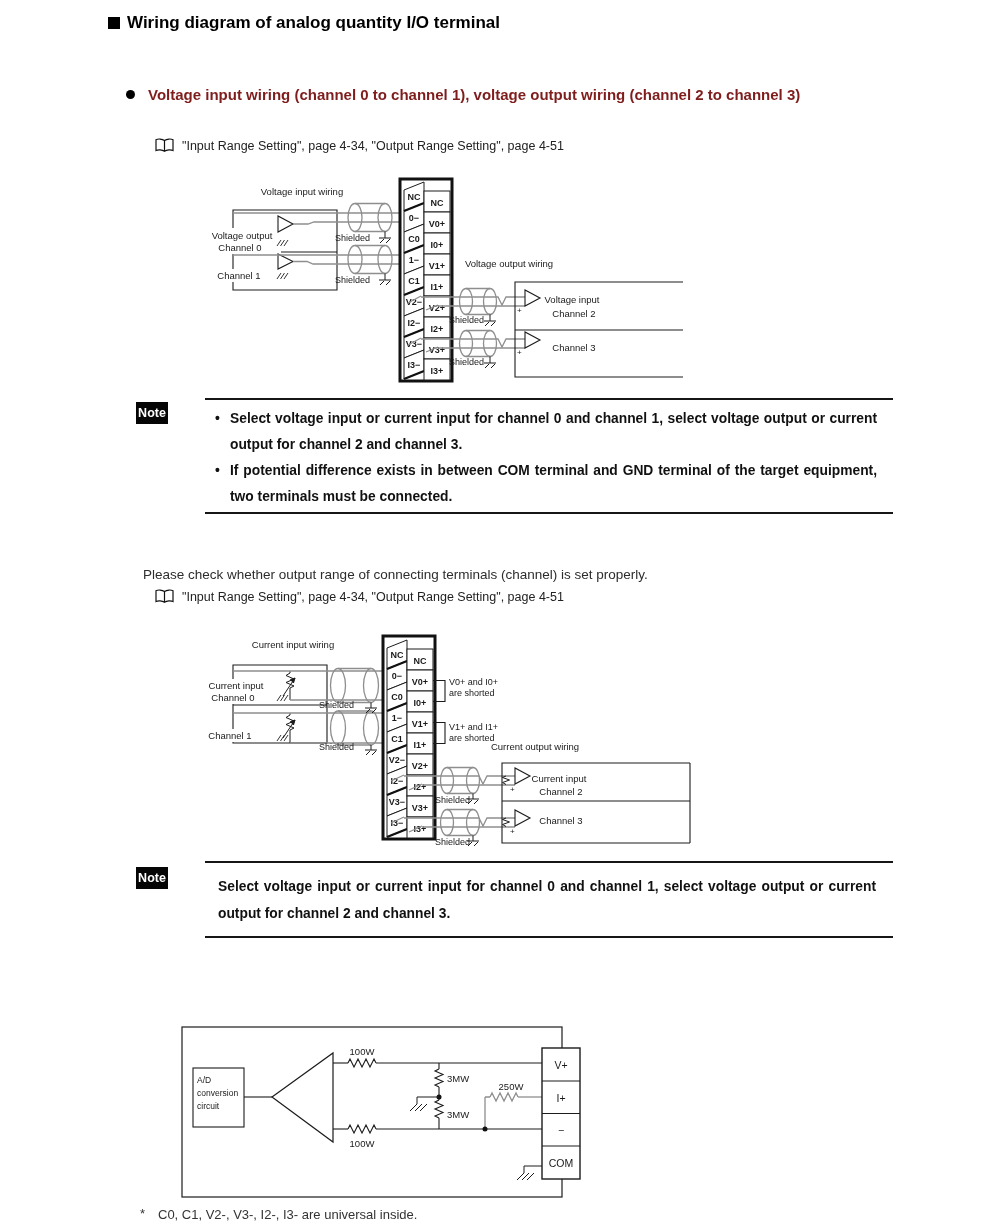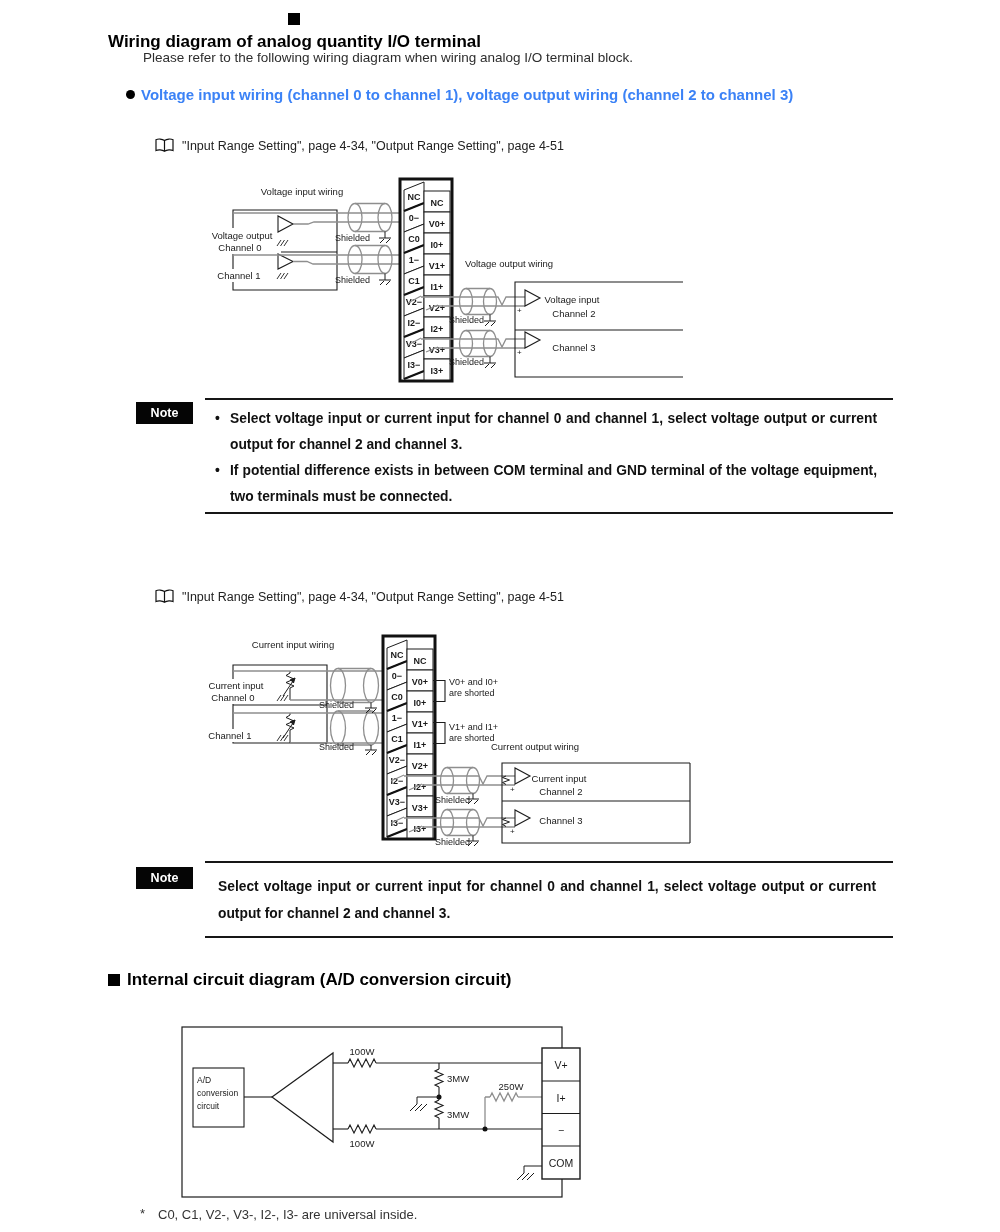--- a/index.html
+++ b/index.html
@@ -2,28 +2,28 @@
 <html><head>
 <meta charset="utf-8">
 <style>
   html,body{margin:0;padding:0;background:#fff;}
   .page{position:relative;width:1000px;height:1232px;background:#fff;overflow:hidden;
         font-family:"Liberation Sans",sans-serif;color:#2d2d2d;}
   .abs{position:absolute;}
   .h1{position:absolute;left:108px;display:flex;align-items:center;gap:7px;
       font-size:17px;font-weight:bold;color:#000;}
   .sq{width:12px;height:12px;background:#000;flex:0 0 auto;}
-  .subh{position:absolute;left:126px;display:flex;align-items:center;gap:6px;
-        font-size:15px;font-weight:bold;color:#3b82f6;}
+  .subh{position:absolute;left:126px;display:flex;align-items:center;gap:13px;
+        font-size:15px;font-weight:bold;color:#7f1d1d;}
   .dot{width:9px;height:9px;border-radius:50%;background:#000;flex:0 0 auto;}
   .body{position:absolute;left:143px;font-size:13.5px;color:#2d2d2d;margin:0;}
   .ref{position:absolute;left:155px;display:flex;align-items:center;gap:8px;
        font-size:12.5px;color:#222;}
   .rule{position:absolute;left:205px;width:688px;height:1.5px;background:#161616;}
-  .notebadge{position:absolute;left:136px;width:57px;height:22px;background:#050505;color:#fff;
+  .notebadge{position:absolute;left:136px;width:32px;height:22px;background:#050505;color:#fff;
              font-size:12.5px;font-weight:bold;display:flex;align-items:center;justify-content:center;}
   .noteitems{position:absolute;left:215px;width:662px;font-size:13.8px;font-weight:bold;color:#111;}
   .note-item{display:flex;gap:7px;line-height:26px;}
   .nbullet{flex:0 0 8px;}
   .ntext{text-align:justify;}
   .note2{position:absolute;left:218px;width:658px;font-size:13.8px;font-weight:bold;color:#111;
          line-height:27px;text-align:justify;}
   .foot{position:absolute;font-size:13px;color:#333;}
   svg text{font-family:"Liberation Sans",sans-serif;fill:#1a1a1a;}
   .blk{stroke:#1c1c1c;fill:none;stroke-width:1.1;}
@@ -34,25 +34,24 @@
   .wbg{fill:#fff;}
   .tlab{font-size:9px;font-weight:bold;text-anchor:middle;}
   .dlab{font-size:9.5px;text-anchor:middle;}
   .slab{font-size:9px;}
 </style>
 </head>
 <body>
 
 <div class="page">
 
-  <div class="h1" style="top:13px;flex-direction:column;">
+  <div class="h1" style="top:13px;">
     <span class="sq"></span>
     <span>Wiring diagram of analog quantity I/O terminal</span>
   </div>
-  <p class="body" style="top:50px;">Please refer to the following wiring diagram when wiring analog I/O terminal block.</p>
 
   <div class="subh" style="top:86px;">
     <span class="dot"></span>
     <span>Voltage input wiring (channel 0 to channel 1), voltage output wiring (channel 2 to channel 3)</span>
   </div>
   <div class="ref" style="top:138px;">
     <svg width="19" height="15" viewBox="0 0 19 15">
       <path d="M9.5,2.5 C7,0.7 3,0.7 1,1.7 V12.5 C3,11.5 7,11.5 9.5,13.3 C12,11.5 16,11.5 18,12.5 V1.7 C16,0.7 12,0.7 9.5,2.5 Z M9.5,2.5 V13.3" fill="#fff" stroke="#111" stroke-width="1.2"></path>
     </svg>
     <span>"Input Range Setting", page 4-34, "Output Range Setting", page 4-51</span>
@@ -180,25 +179,26 @@
 
   <div class="rule" style="top:398px;"></div>
   <div class="notebadge" style="top:402px;">Note</div>
   <div class="noteitems" style="top:406px;">
     <div class="note-item">
       <span class="nbullet">•</span>
       <span class="ntext">Select voltage input or current input for channel 0 and channel 1, select voltage output or current output for channel 2 and channel 3.</span>
     </div>
     <div class="note-item">
       <span class="nbullet">•</span>
-      <span class="ntext">If potential difference exists in between COM terminal and GND terminal of the voltage equipment, two terminals must be connected.</span>
+      <span class="ntext">If potential difference exists in between COM terminal and GND terminal of the target equipment, two terminals must be connected.</span>
     </div>
   </div>
   <div class="rule" style="top:512px;"></div>
 
+  <p class="body" style="top:567px;">Please check whether output range of connecting terminals (channel) is set properly.</p>
   <div class="ref" style="top:589px;">
     <svg width="19" height="15" viewBox="0 0 19 15">
       <path d="M9.5,2.5 C7,0.7 3,0.7 1,1.7 V12.5 C3,11.5 7,11.5 9.5,13.3 C12,11.5 16,11.5 18,12.5 V1.7 C16,0.7 12,0.7 9.5,2.5 Z M9.5,2.5 V13.3" fill="#fff" stroke="#111" stroke-width="1.2"></path>
     </svg>
     <span>"Input Range Setting", page 4-34, "Output Range Setting", page 4-51</span>
   </div>
 
   <svg class="abs" style="left:185px;top:633px;" width="510" height="217" viewBox="0 0 510 217">
     <text class="dlab" x="108" y="15" font-size="10">Current input wiring</text>
     <text class="dlab" x="350" y="117" font-size="10">Current output wiring</text>
@@ -337,24 +337,20 @@
       <text class="dlab" x="376" y="162">Channel 2</text>
       <text class="dlab" x="376" y="191">Channel 3</text>
     </g>
   </svg>
 
   <div class="rule" style="top:861px;"></div>
   <div class="notebadge" style="top:867px;">Note</div>
   <div class="note2" style="top:873px;">Select voltage input or current input for channel 0 and channel 1, select voltage output or current output for channel 2 and channel 3.</div>
   <div class="rule" style="top:936px;"></div>
 
-  <div class="h1" style="top:970px;">
-    <span class="sq"></span>
-    <span>Internal circuit diagram (A/D conversion circuit)</span>
-  </div>
 
   <svg class="abs" style="left:180px;top:1025px;" width="420" height="180" viewBox="0 0 420 180">
     <rect x="2" y="2" width="380" height="170" fill="none" stroke="#1c1c1c" stroke-width="1.2"></rect>
 
     <g>
       <rect x="13" y="43" width="51" height="59" fill="#fff" stroke="#1c1c1c" stroke-width="1.1"></rect>
       <text x="17" y="58" font-size="8.5">A/D</text>
       <text x="17" y="71" font-size="8.5">conversion</text>
       <text x="17" y="84" font-size="8.5">circuit</text>
     </g>

